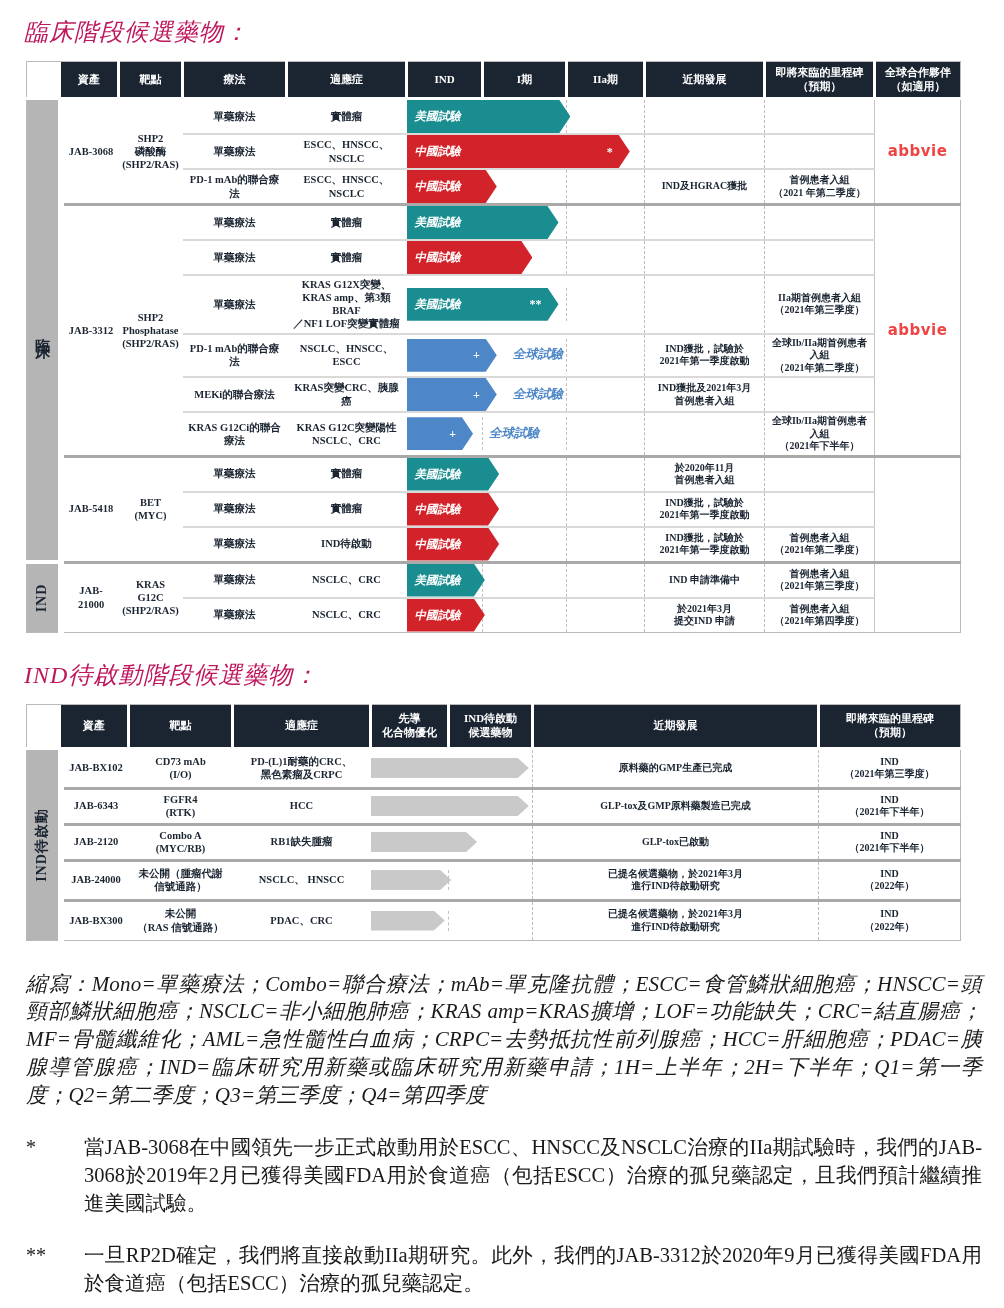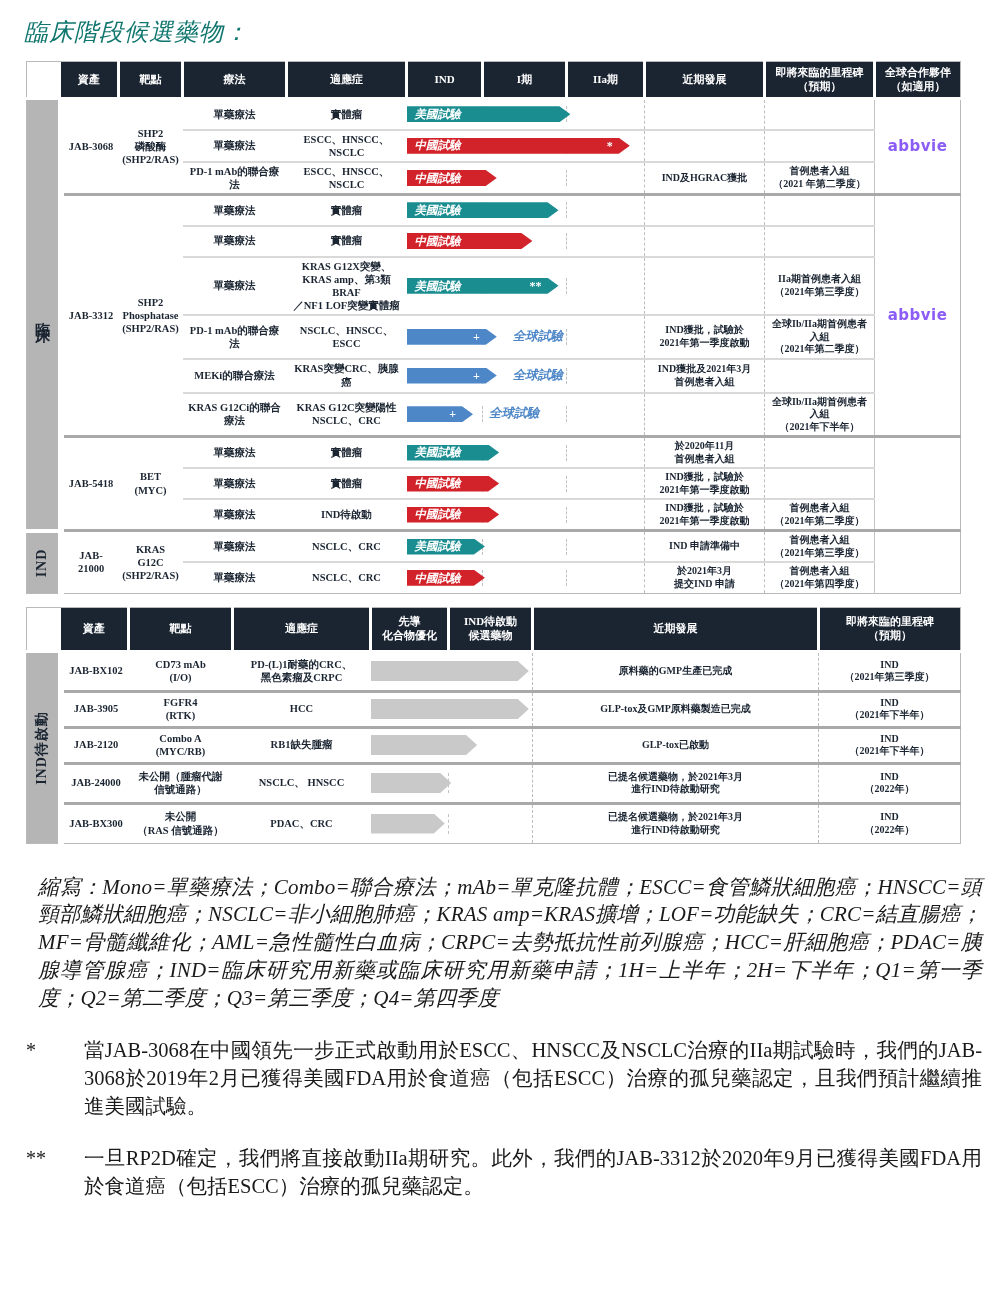--- a/index.html
+++ b/index.html
@@ -3,21 +3,21 @@
 <meta charset="utf-8">
 <style>
   * { margin:0; padding:0; box-sizing:border-box; }
   html,body { background:#ffffff; }
   body {
     width:1004px; height:1308px; overflow:hidden;
     font-family:"Liberation Serif", serif; color:#1a1a1a;
   }
   .page { padding:16px 20px 0 24px; }
 
-  .sec-title { font-style:italic; font-size:24px; font-weight:500; color:#0f766e; letter-spacing:1px; }
+  .sec-title { font-style:italic; font-size:24px; font-weight:500; color:#be185d; letter-spacing:1px; }
 
   .tablewrap { margin:13px 0 0 2px; }
   table { border-collapse:collapse; width:934px; table-layout:fixed; border:1px solid #b9b9b9; }
 
   th {
     background:#1b2532; color:#fff; font-size:11px; font-weight:bold;
     padding:3px 2px; border-right:3px solid #fff; vertical-align:middle;
     white-space:pre-line; line-height:1.25;
   }
   th:last-child { border-right:none; }
@@ -56,29 +56,29 @@
   
   tr.first > td { border-top:3px solid #ffffff; }
   tr.inner > td { border-top:2px solid #d9d9d9; }
   tr.gsep  > td { border-top:3px solid #a9a9a9; }
   tr.inner > td.side, tr.gsep > td.side { border-top:none; }
   tr.gsep > td.side-ind { border-top:4px solid #fff; }
 
   td.dev  { border-left:1px dashed #bdbdbd; font-size:10px; }
   td.mile { border-left:1px dashed #bdbdbd; font-size:10px; }
   td.partner { border-left:1px solid #c4c4c4; }
-  .abbvie { font-family:"DejaVu Sans", sans-serif; font-size:15px; font-weight:600; color:#8b5cf6; letter-spacing:0.5px;text-align:right; }
+  .abbvie { font-family:"DejaVu Sans", sans-serif; font-size:15px; font-weight:600; color:#ef4444; letter-spacing:0.5px;text-align:right; }
 
   
   td.timeline { padding:0; position:relative; }
   .tl { position:relative; width:100%; height:100%; display:flex; align-items:center; }
   .dash { position:absolute; top:0; bottom:0; border-left:1px dashed #c2c2c2; }
   .d1 { left:31.9%; } .d2 { left:67.2%; } .d3 { left:48.1%; }
   .arrow {
-    position:relative; height:16px; flex-shrink:0; z-index:1;
+    position:relative; height:33px; flex-shrink:0; z-index:1;
     display:flex; align-items:center;
     clip-path:polygon(0 0, calc(100% - 11px) 0, 100% 50%, calc(100% - 11px) 100%, 0 100%);
     color:#fff;
   }
   .arrow .alabel {
     font-style:italic; font-weight:bold; font-size:11.5px; padding-left:8px; white-space:nowrap;
   }
   .arrow .amark {
     position:absolute; right:17px; top:50%; transform:translateY(-50%);
     font-weight:bold; font-size:12px; font-style:normal;
@@ -87,21 +87,21 @@
   .global {
     color:#4e87c8; font-weight:bold; font-style:italic; font-size:12.5px;
     margin-left:16px; z-index:1; white-space:nowrap;
   }
 
   
   .notes { margin:26px 2px 0 2px; }
   .notes-title { font-style:italic; font-size:23px; letter-spacing:1px; }
   .abbr {
     margin-top:30px; font-style:italic; font-size:21px; line-height:1.33;
-    text-align:justify; letter-spacing:0.2px;margin-left:12px;
+    text-align:justify; letter-spacing:0.2px;
   }
   .fn { display:flex; margin-top:24px; }
   .fn .sym { width:58px; flex-shrink:0; font-size:20px; padding-top:2px; }
   .fn p { flex:1; font-size:20.5px; line-height:1.36; text-align:justify; }
 </style>
 </head>
 <body>
 
 <div class="page">
 
@@ -406,20 +406,21 @@
         </td>
         <td class="dev pre">於2021年3月
 提交IND 申請</td>
         <td class="mile pre">首例患者入組
 （2021年第四季度）</td>
       </tr>
     </tbody>
       </table>
   </div>
 
+  <div class="sec-title" style="margin-top:26px">IND待啟動階段候選藥物：</div>
 
   <div class="tablewrap">
     <table id="t2">
       <colgroup>
         <col style="width:34px">
           <col style="width:68px">
           <col style="width:104px">
           <col style="width:138px">
         <col style="width:78px">
           <col style="width:84px">
@@ -453,21 +454,21 @@
           <div class="tl">
                 <div class="dash d3"></div>
             <div class="arrow gray" style="width: 98%; background: rgb(201, 201, 201);"></div>
           </div>
         </td>
         <td class="dev pre">原料藥的GMP生產已完成</td>
         <td class="mile pre">IND
 （2021年第三季度）</td>
       </tr>
       <tr class="gsep h36">
-        <td>JAB-3905</td>
+        <td>JAB-6343</td>
         <td class="pre">FGFR4
 (RTK)</td>
         <td class="pre">HCC</td>
         <td class="timeline" colspan="2">
           <div class="tl">
                 <div class="dash d3"></div>
             <div class="arrow gray" style="width: 98%; background: rgb(201, 201, 201);"></div>
           </div>
         </td>
         <td class="dev pre">GLP-tox及GMP原料藥製造已完成</td>

